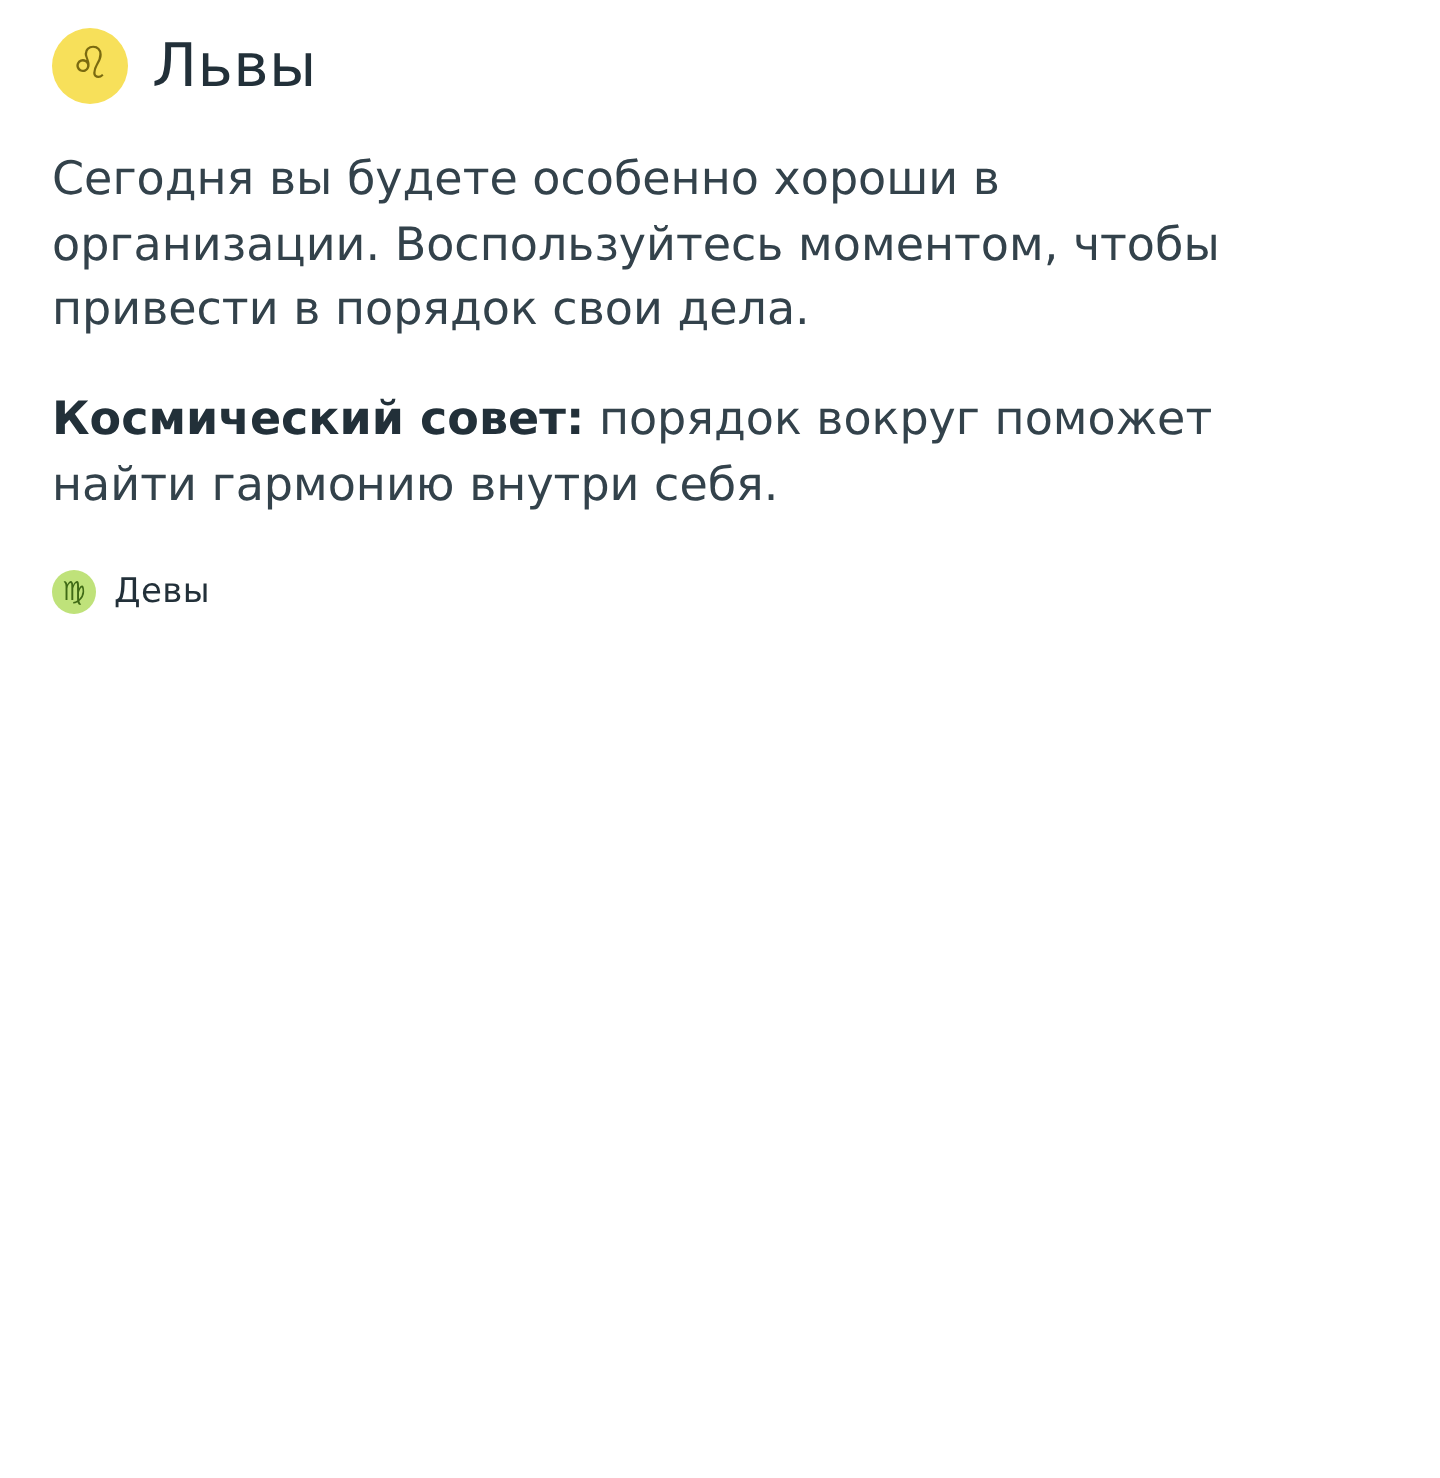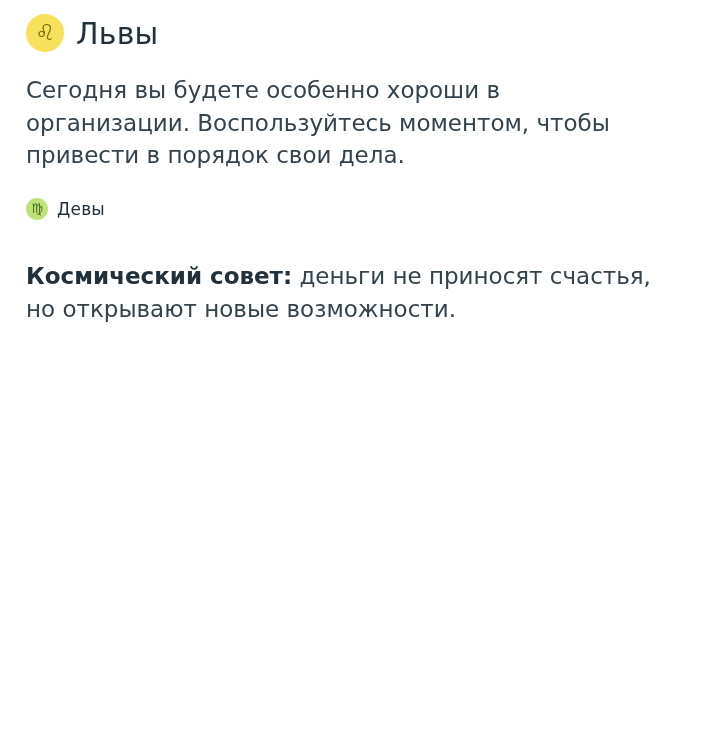--- a/index.html
+++ b/index.html
@@ -83,27 +83,27 @@
 <div class="page">
 
   <div class="section">
     <div class="sign-head">
       <span class="glyph-badge" style="background:#f7e05a;color:#7a6a10;">♌</span>
       <span class="sign-title">Львы</span>
     </div>
 
     <p class="body-text">Сегодня вы будете особенно хороши в организации. Воспользуйтесь моментом, чтобы привести в порядок свои дела.</p>
 
+    <p class="body-text"><span class="tip-label">Космический совет:</span><span> порядок вокруг поможет найти гармонию внутри себя.</span></p>
   </div>
 
   <div class="block-gap"></div>
 
   <div class="section">
     <div class="sign-head small">
       <span class="glyph-badge" style="background:#bfe27a;color:#3f6a16;">♍</span>
       <span class="sign-title">Девы</span>
     </div>
 
 
-    <p class="body-text"><span class="tip-label">Космический совет:</span><span> деньги не приносят счастья, но открывают новые возможности.</span></p>
   </div>
 
 </div>
 
 </body></html>

